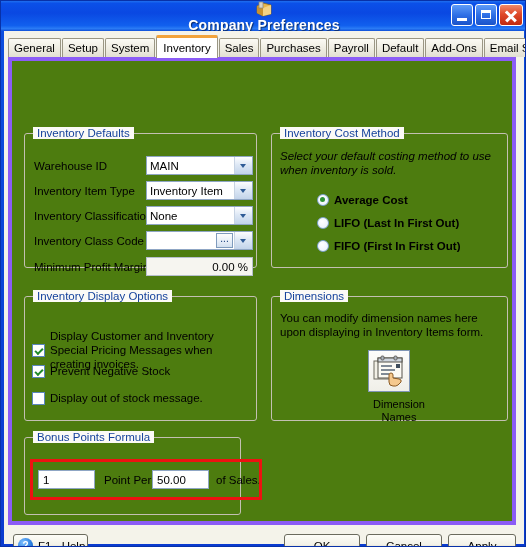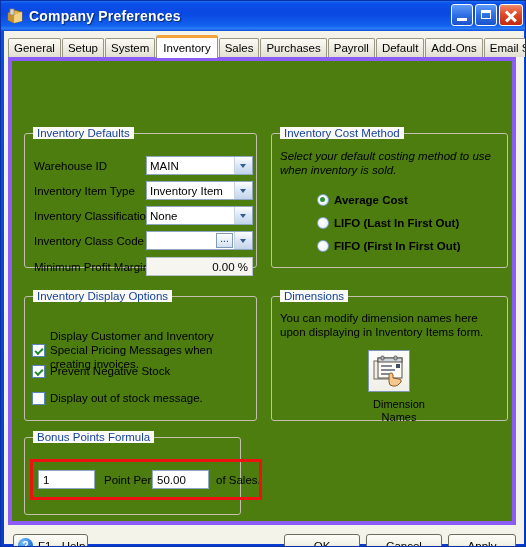--- a/index.html
+++ b/index.html
@@ -32,20 +32,21 @@
     background: linear-gradient(180deg,
         #1f6ff0 0%,
         #0b50e8 8%,
         #0a48e2 40%,
         #1160ee 82%,
         #2a7bf5 92%,
         #0f4fd8 100%);
     display: flex;
     align-items: center;
     overflow: hidden;
+    flex-direction: column;
   }
   #title-icon {
     width: 16px; height: 16px;
     margin-left: 6px;
     margin-right: 6px;
     position: relative;
     flex: 0 0 auto;
   }
   #title-text {
     color: #ffffff;

